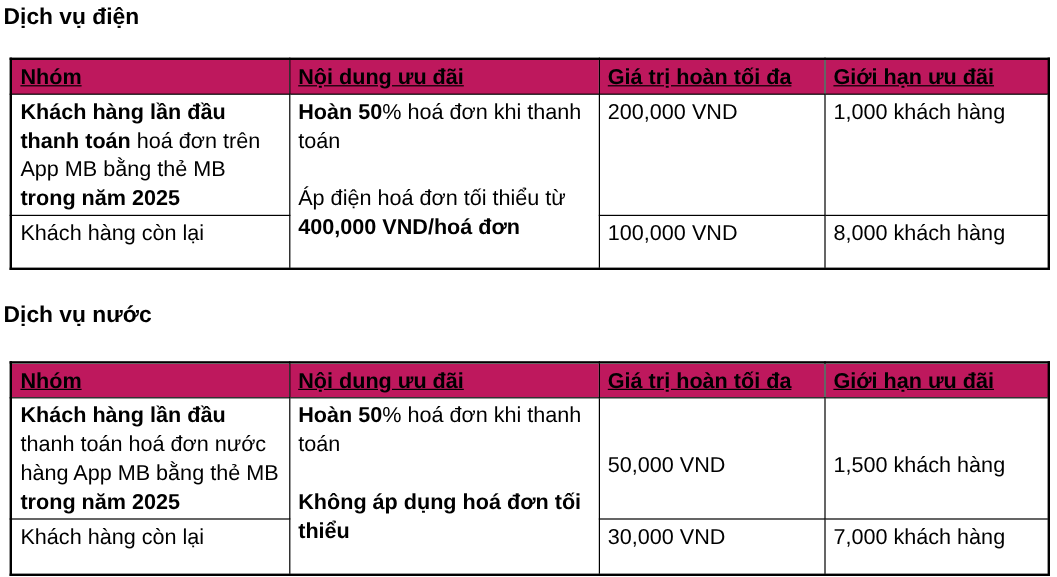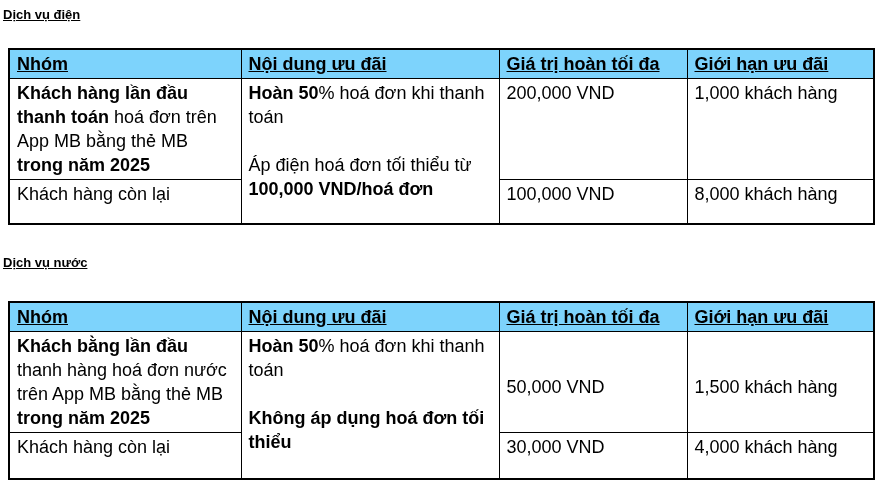--- a/index.html
+++ b/index.html
@@ -4,22 +4,21 @@
 <style>
   html,body{margin:0;padding:0;background:#ffffff;}
   body{
     width:881px;height:481px;overflow:hidden;
     font-family:"Liberation Sans", sans-serif;
     color:#000;font-size:18px;line-height:24px;
   }
   .doc{padding:0;}
   section{display:block;}
   .section-title{
-    font-size:13px;line-height:24px;font-weight:bold;
-    text-decoration:underline;
+    font-size:19px;line-height:24px;font-weight:bold;
     margin:0 0 0 3px;padding:0;
   }
   #section-electricity .section-title{padding-top:3px;}
   #section-electricity .offer-table{margin-top:21px;}
   #section-water .section-title{margin-top:26px;}
   #section-water .offer-table{margin-top:26px;}
   .offer-table{
     border-collapse:collapse;
     table-layout:fixed;
     width:865px;
@@ -31,21 +30,21 @@
   .offer-table col.c3{width:188px;}
   .offer-table col.c4{width:187px;}
   .offer-table th, .offer-table td{
     border:1px solid #000;
     padding:2px 8px 2px 7px;
     vertical-align:top;
     text-align:left;
     overflow:hidden;
   }
   .offer-table th{
-    background:#7dd3fc;
+    background:#be185d;
     font-weight:bold;
     text-decoration:underline;
     height:19px;
     white-space:nowrap;
   }
   .t1 .row-main{height:100px;margin-left:12px;}
   .t1 .row-rest{height:44px;}
   .t2 .row-main{height:98px;}
   .t2 .row-rest{height:47px;}
   .t1 .cell-centered{}
@@ -70,21 +69,21 @@
         <tr class="header-row">
           <th>Nhóm</th>
           <th>Nội dung ưu đãi</th>
           <th>Giá trị hoàn tối đa</th>
           <th>Giới hạn ưu đãi</th>
         </tr>
       </thead>
       <tbody>
         <tr class="row-main">
           <td class="cell-group"><span class="b">Khách hàng lần đầu thanh toán </span><span>hoá đơn trên App MB bằng thẻ MB </span><span class="b">trong năm 2025</span></td>
-          <td class="cell-offer" rowspan="2"><span class="b">Hoàn 50</span><span>% hoá đơn khi thanh toán</span><br><br><span>Áp điện hoá đơn tối thiểu từ </span><span class="b">100,000 VND/hoá đơn</span></td>
+          <td class="cell-offer" rowspan="2"><span class="b">Hoàn 50</span><span>% hoá đơn khi thanh toán</span><br><br><span>Áp điện hoá đơn tối thiểu từ </span><span class="b">400,000 VND/hoá đơn</span></td>
           <td class="cell-centered">200,000 VND</td>
           <td class="cell-centered">1,000 khách hàng</td>
         </tr>
         <tr class="row-rest">
           <td class="cell-group">Khách hàng còn lại</td>
           <td>100,000 VND</td>
           <td>8,000 khách hàng</td>
         </tr>
       </tbody>
     </table>
@@ -102,27 +101,27 @@
       <thead>
         <tr class="header-row">
           <th>Nhóm</th>
           <th>Nội dung ưu đãi</th>
           <th>Giá trị hoàn tối đa</th>
           <th>Giới hạn ưu đãi</th>
         </tr>
       </thead>
       <tbody>
         <tr class="row-main">
-          <td class="cell-group"><span class="b">Khách bằng lần đầu </span><span>thanh hàng hoá đơn nước trên App MB bằng thẻ MB </span><span class="b">trong năm 2025</span></td>
+          <td class="cell-group"><span class="b">Khách hàng lần đầu </span><span>thanh toán hoá đơn nước hàng App MB bằng thẻ MB </span><span class="b">trong năm 2025</span></td>
           <td class="cell-offer" rowspan="2"><span class="b">Hoàn 50</span><span>% hoá đơn khi thanh toán</span><br><br><span class="b">Không áp dụng hoá đơn tối thiểu</span></td>
           <td class="cell-centered">50,000 VND</td>
           <td class="cell-centered">1,500 khách hàng</td>
         </tr>
         <tr class="row-rest">
           <td class="cell-group">Khách hàng còn lại</td>
           <td>30,000 VND</td>
-          <td>4,000 khách hàng</td>
+          <td>7,000 khách hàng</td>
         </tr>
       </tbody>
     </table>
   </section>
 
 </div>
 
 </body></html>

